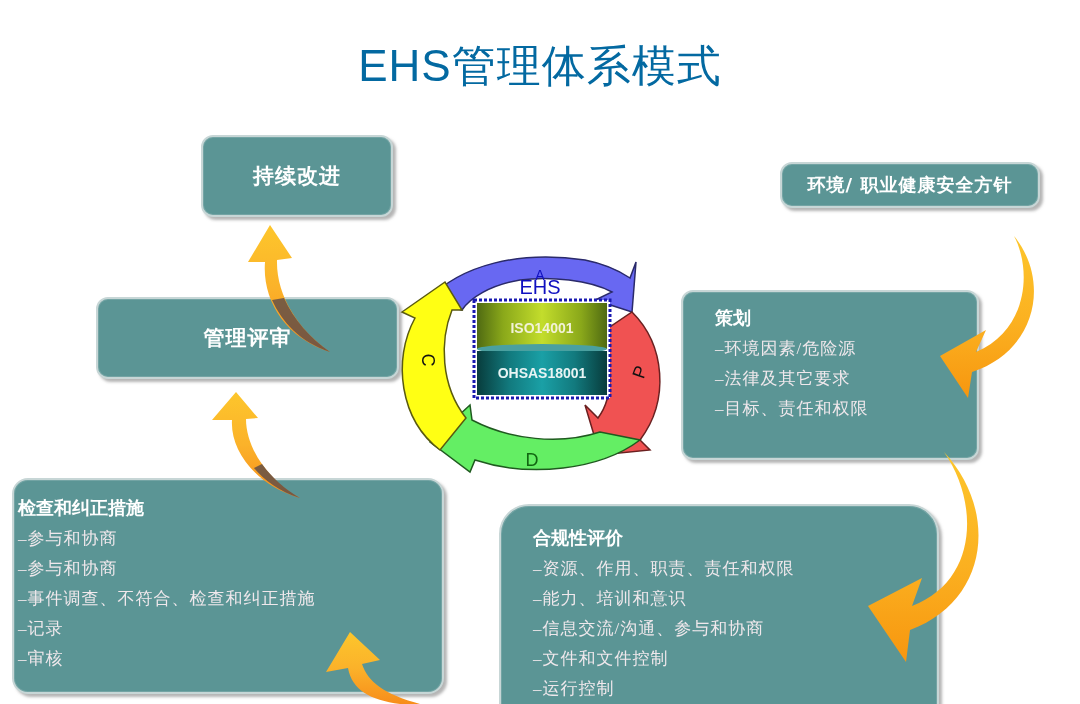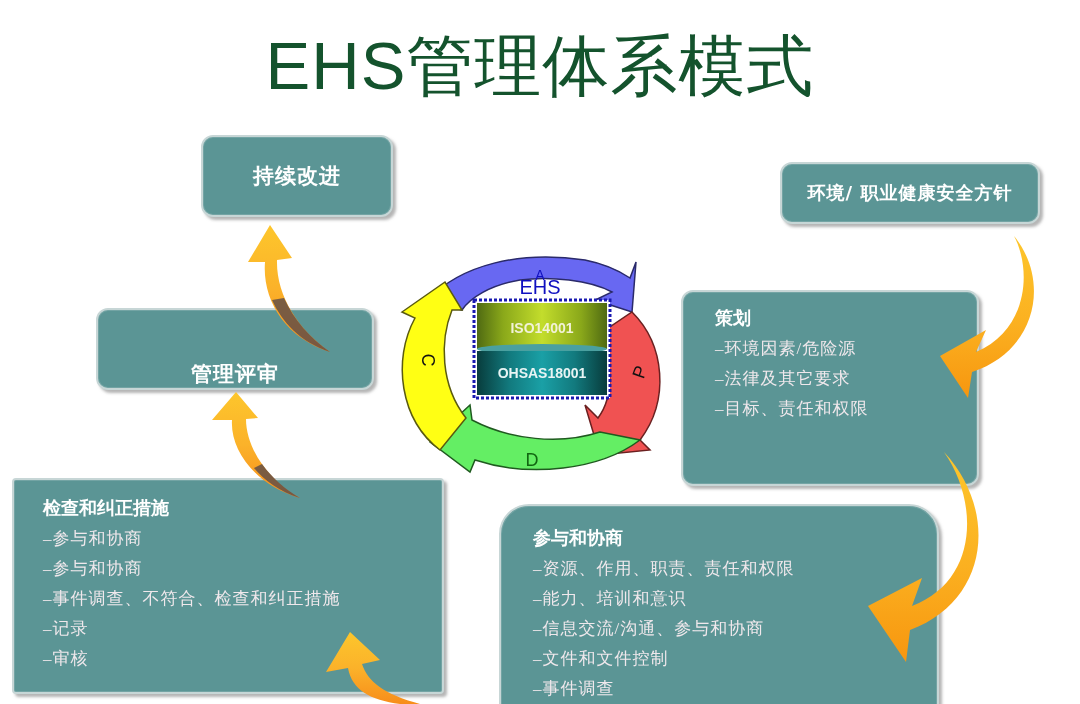--- a/index.html
+++ b/index.html
@@ -3,21 +3,21 @@
   <meta charset="utf-8">
   <style>
     html, body { margin: 0; padding: 0; }
     body {
       width: 1080px; height: 704px; overflow: hidden; position: relative;
       background: #ffffff;
       font-family: "DejaVu Sans", "Liberation Sans", sans-serif;
     }
     .title {
       position: absolute; left: 0; top: 26px; width: 1080px; text-align: center;
-      font-size: 67px; color: #14532d; letter-spacing: 1px; line-height: 80px;
+      font-size: 44px; color: #0369a1; letter-spacing: 1px; line-height: 80px;
       font-family: "Liberation Sans", "DejaVu Sans", sans-serif;
     }
     .box {
       position: absolute; background: #5b9595; color: #fff;
       border: 2px solid #c7d6d6; border-radius: 12px;
       box-shadow: 3px 3px 3px rgba(120,120,120,0.55), inset 0 0 0 1px rgba(255,255,255,0.15);
       box-sizing: border-box;
     }
     .box.center { display: flex; align-items: center; justify-content: center; }
     .box .label { font-weight: bold; font-size: 21px; letter-spacing: 1px; }
@@ -31,51 +31,51 @@
   </style>
 </head>
 <body>
 
 <div class="title">EHS管理体系模式</div>
 
 <div class="box center" style="left:201px; top:135px; width:192px; height:82px;">
   <span class="label">持续改进</span>
 </div>
 
-<div class="box center" style="left:96px; top:308px; width:278px; height:82px;align-items:flex-end;">
+<div class="box center" style="left:96px; top:297px; width:303px; height:82px;">
   <span class="label">管理评审</span>
 </div>
 
-<div class="box center" style="left:780px; top:162px; width:260px; height:62px;text-align:right;">
+<div class="box center" style="left:780px; top:162px; width:260px; height:46px;text-align:right;">
   <span class="label" style="font-size:18px;">环境/ 职业健康安全方针</span>
 </div>
 
-<div class="box list-box" style="left:681px; top:290px; width:298px; height:196px; padding-top:14px; padding-left:32px;">
+<div class="box list-box" style="left:681px; top:290px; width:298px; height:170px; padding-top:14px; padding-left:32px;">
   <div class="heading">策划</div>
   <div class="item">–环境因素/危险源</div>
   <div class="item">–法律及其它要求</div>
   <div class="item">–目标、责任和权限</div>
 </div>
 
-<div class="box list-box" style="left:12px; top:478px; width:432px; height:216px; border-radius:4px; padding-top:16px; padding-left:29px;">
+<div class="box list-box" style="left:12px; top:478px; width:432px; height:216px; border-radius:16px; padding-top:16px; padding-left:4px;">
   <div class="heading">检查和纠正措施</div>
   <div class="item">–参与和协商</div>
   <div class="item">–参与和协商</div>
   <div class="item">–事件调查、不符合、检查和纠正措施</div>
   <div class="item">–记录</div>
   <div class="item">–审核</div>
 </div>
 
 <div class="box list-box" style="left:499px; top:504px; width:440px; height:230px; border-radius:30px; padding-top:20px; padding-left:32px;">
-  <div class="heading">参与和协商</div>
+  <div class="heading">合规性评价</div>
   <div class="item">–资源、作用、职责、责任和权限</div>
   <div class="item">–能力、培训和意识</div>
   <div class="item">–信息交流/沟通、参与和协商</div>
   <div class="item">–文件和文件控制</div>
-  <div class="item">–事件调查</div>
+  <div class="item">–运行控制</div>
 </div>
 
 <svg width="1080" height="704" viewBox="0 0 1080 704">
   <defs>
     <linearGradient id="gArrowUp" x1="0" y1="1" x2="0" y2="0">
       <stop offset="0" stop-color="#f78d1a"></stop>
       <stop offset="0.5" stop-color="#fbb22a"></stop>
       <stop offset="1" stop-color="#fdc62c"></stop>
     </linearGradient>
     <linearGradient id="gArrowDown" x1="0" y1="0" x2="0" y2="1">

